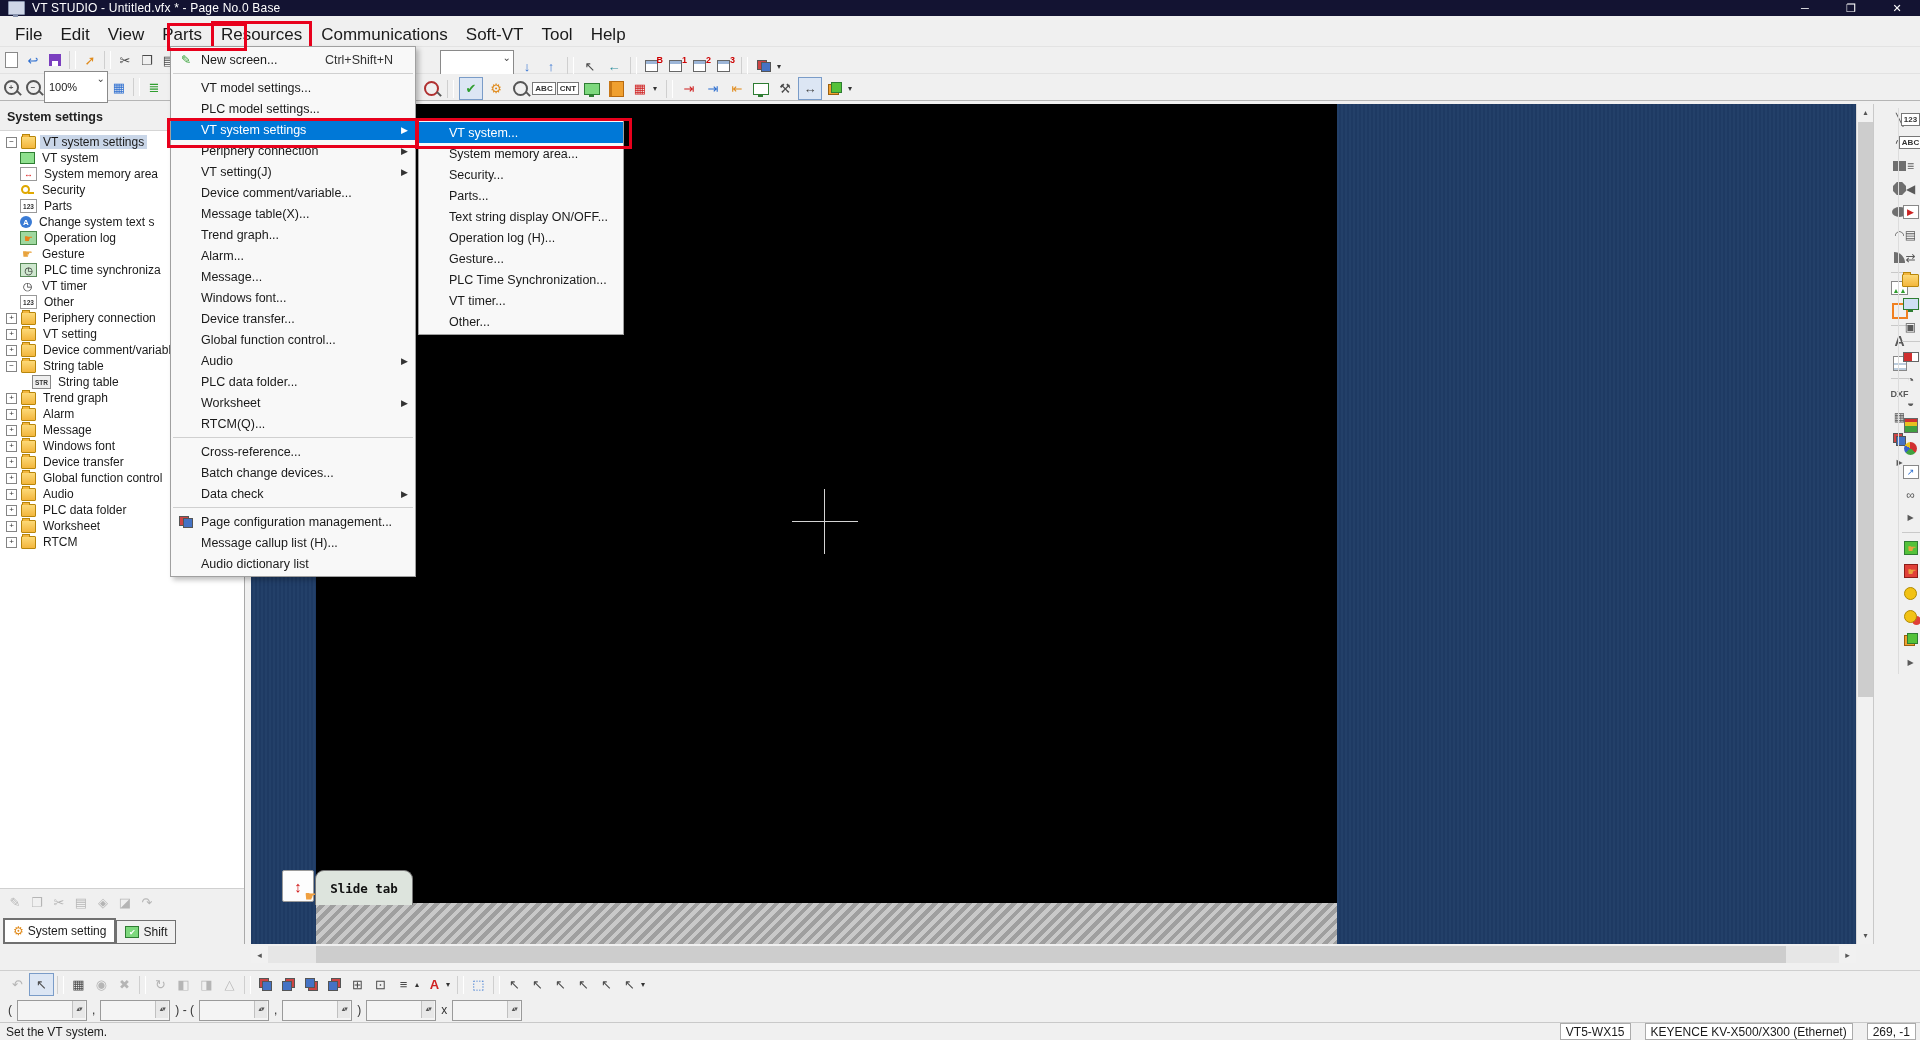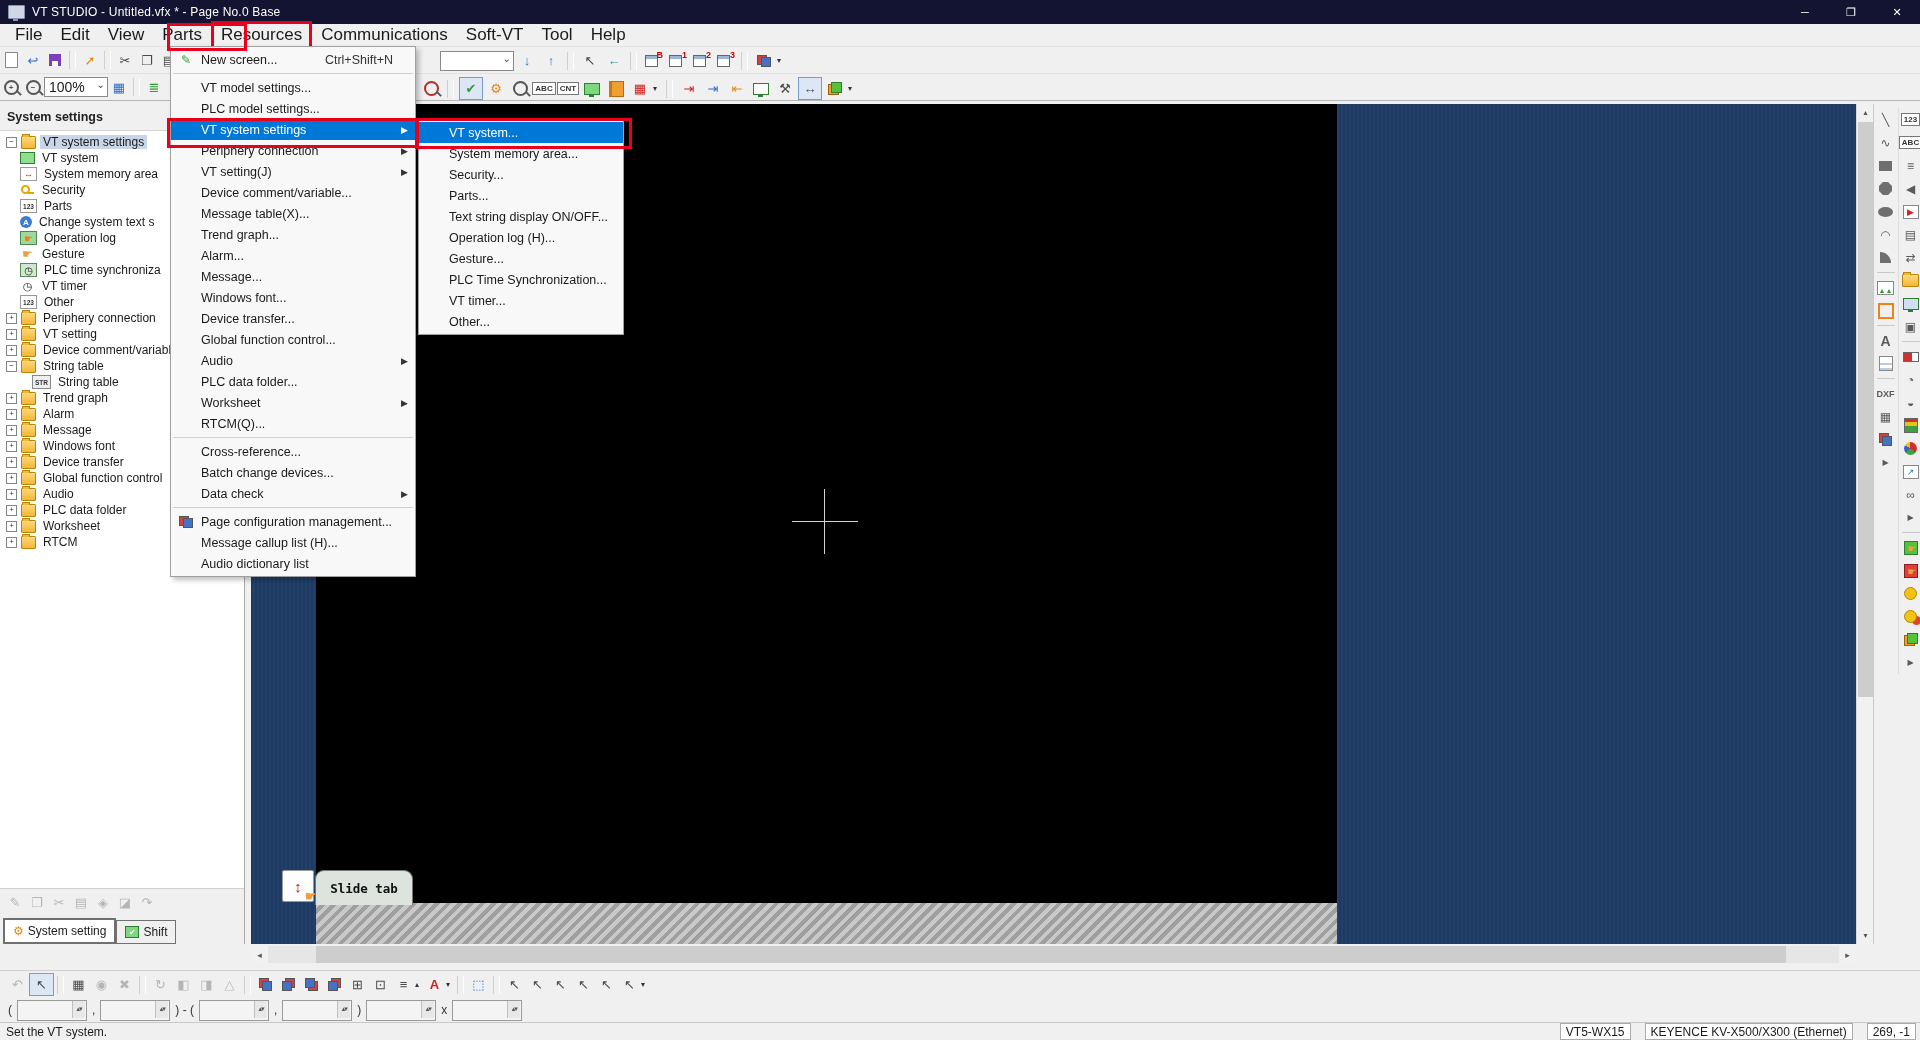--- a/index.html
+++ b/index.html
@@ -1,40 +1,40 @@
 <!DOCTYPE html>
 <html><head>
 <meta charset="utf-8">
 <style>
   html,body{margin:0;padding:0;background:#888;}
   #app{position:relative;width:1920px;height:1040px;background:#f0f0f0;overflow:hidden;
        font-family:"Liberation Sans",sans-serif;font-size:12px;color:#1a1a1a;}
   
-  .titlebar{position:absolute;left:0;top:0;width:1920px;height:24px;background:#131332;
+  .titlebar{position:absolute;left:0;top:0;width:1920px;height:16px;background:#131332;
             display:flex;align-items:center;color:#fff;}
   .appicon{width:15px;height:12px;background:#cfd6e6;border:1px solid #8893ad;border-radius:1px;margin:0 7px 0 8px;position:relative;}
   .appicon::after{content:"";position:absolute;left:4px;bottom:-3px;width:5px;height:2px;background:#8893ad;}
   .title-text{font-size:12px;letter-spacing:.2px;}
   .winbtns{margin-left:auto;display:flex;height:100%;}
   .winbtn{width:46px;height:100%;display:flex;align-items:center;justify-content:center;font-size:11px;color:#fff;}
   
   .menubar{position:absolute;left:0;top:24px;width:1920px;height:23px;background:#f0f0f0;
            display:flex;align-items:center;padding-left:6px;border-bottom:1px solid #e3e3e3;box-sizing:border-box;}
   .mitem{padding:2px 9px;font-size:17px;}
   .mitem.redbox{border:3px solid #e8001c;padding:1px 7px;}
   
   .tbrow{position:absolute;left:0;width:1920px;background:#f0f0f0;display:flex;align-items:center;box-sizing:border-box;}
   #tb1{top:47px;height:27px;border-bottom:1px solid #e2e2e2;}
   #tb2{top:74px;height:27px;border-bottom:1px solid #b5b5b5;}
   .g{display:inline-flex;align-items:center;justify-content:center;width:22px;height:21px;font-size:13px;color:#4a4a4a;position:relative;}
   .g::before{content:attr(data-glyph);}
   .grip{width:5px;height:18px;border-left:1px solid #cfcfcf;border-right:1px solid #fff;margin:0 3px;}
   .c-blue{color:#2e6fd0;}.c-green{color:#2f9e2f;}.c-red{color:#cf2020;}.c-orange{color:#e08a1a;}.c-teal{color:#2f8f9e;}
-  .combo{height:20px;border:1px solid #8a8a8a;background:#fff;position:relative;display:flex;align-items:center;
-         font-size:14px;padding:0 14px 0 4px;box-sizing:border-box;}
+  .combo{height:32px;border:1px solid #8a8a8a;background:#fff;position:relative;display:flex;align-items:center;
+         font-size:11px;padding:0 14px 0 4px;box-sizing:border-box;}
   .combo::after{content:"⌄";position:absolute;right:2px;top:1px;font-size:10px;color:#444;}
   .caret{font-size:8px;color:#333;width:8px;}
   .badge{border:1px solid #777;background:#fff;font-size:8px;font-weight:bold;padding:0 2px;color:#333;line-height:11px;}
   .pressed{border:1px solid #7a9cc8;background:#dce6f4;}
   .mag{position:relative;width:11px;height:11px;border:2px solid #555;border-radius:50%;display:flex;align-items:center;justify-content:center;font-size:8px;font-weight:bold;color:#555;}
   .mag::after{content:"";position:absolute;width:6px;height:2px;background:#555;right:-5px;bottom:-1px;transform:rotate(45deg);}
   .floppy{width:12px;height:12px;background:#7b3fbf;position:relative;}
   .floppy::after{content:"";position:absolute;left:3px;bottom:0;width:6px;height:5px;background:#fff;}
   .page-ic{width:11px;height:14px;background:#fff;border:1px solid #888;}
   .fold{width:15px;height:11px;background:linear-gradient(#fcd978,#f3b63c);border:1px solid #b8860b;border-radius:1px;position:relative;}
@@ -101,21 +101,21 @@
   .vscroll{position:absolute;left:1856px;top:104px;width:17px;height:840px;background:#f1f1f1;border-left:1px solid #d9d9d9;box-sizing:border-box;}
   .vscroll .btn{position:absolute;left:0;width:17px;height:17px;display:flex;align-items:center;justify-content:center;font-size:8px;color:#555;background:#f1f1f1;}
   .vscroll .thumb{position:absolute;left:1px;top:18px;width:15px;height:575px;background:#cdcdcd;}
   .bottomband{position:absolute;left:0;top:944px;width:1920px;height:26px;background:#f0f0f0;}
   .hscroll{position:absolute;left:251px;top:2px;width:1605px;height:17px;background:#e6e6e6;}
   .hscroll .btn{position:absolute;top:0;width:17px;height:17px;display:flex;align-items:center;justify-content:center;font-size:9px;color:#555;background:#f1f1f1;}
   .hscroll .thumb{position:absolute;left:65px;top:0;width:1470px;height:17px;background:#cdcdcd;}
   
   .rtools{position:absolute;left:1873px;top:104px;width:47px;height:866px;background:#f0f0f0;border-left:1px solid #c9c9c9;box-sizing:border-box;}
   .rcol{position:absolute;top:4px;width:23px;display:flex;flex-direction:column;align-items:center;}
-  .rcol1{left:0;}.rcol2{left:24px;border-left:1px solid #dcdcdc;}
+  .rcol1{left:0;padding-left:14px;}.rcol2{left:24px;border-left:1px solid #dcdcdc;}
   .rg{width:21px;height:21px;display:flex;align-items:center;justify-content:center;font-size:12px;color:#5a5a5a;margin:1px 0;position:relative;}
   .rg::before{content:attr(data-glyph);}
   .rsep{width:18px;height:1px;background:#c9c9c9;margin:3px 0;}
   .shp-rect{width:13px;height:10px;background:#6f6f6f;}
   .shp-oct{width:13px;height:13px;background:#6f6f6f;clip-path:polygon(30% 0,70% 0,100% 30%,100% 70%,70% 100%,30% 100%,0 70%,0 30%);}
   .shp-ell{width:15px;height:10px;background:#6f6f6f;border-radius:50%;}
   .shp-sector{width:11px;height:11px;background:#6f6f6f;border-radius:0 11px 0 0;}
   .shp-frame{width:12px;height:12px;border:2px solid #f08020;}
   .shp-img{width:15px;height:12px;background:#fff;border:1px solid #888;color:#2f9e2f;font-size:7px;display:flex;align-items:flex-end;justify-content:center;}
   .shp-memo{width:12px;height:13px;background:#fff;border:1px solid #888;box-shadow:inset 0 -2px 0 #bcd,inset 0 -5px 0 #fff,inset 0 -7px 0 #bcd;}

